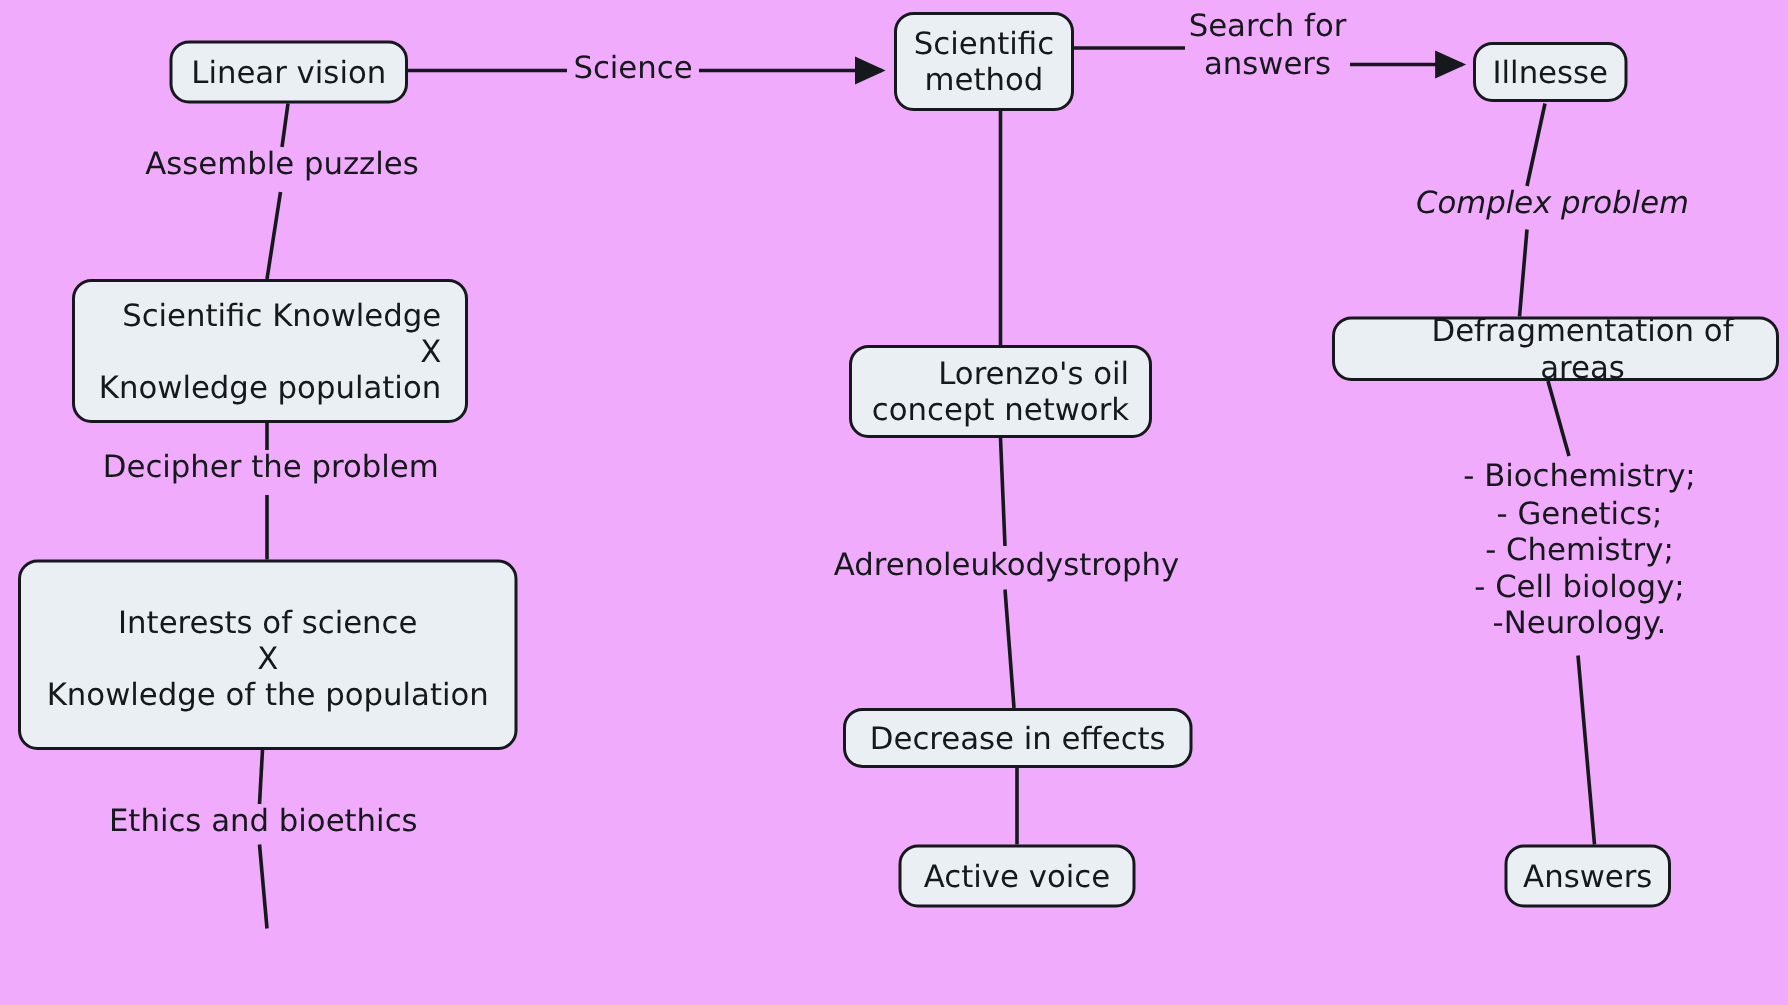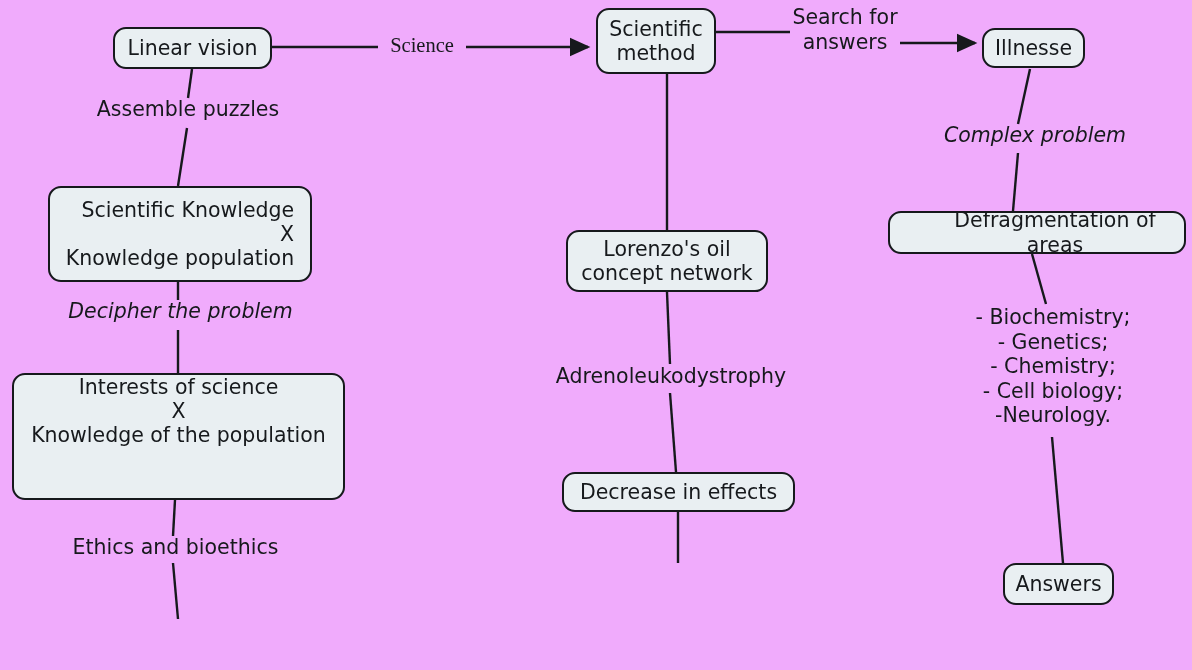--- a/index.html
+++ b/index.html
@@ -33,21 +33,21 @@
     justify-content: center;
     text-align: center;
     color: #16191c;
     font-size: 20.5px;
     line-height: 1.18;
     z-index: 2;
     white-space: pre-line;
   }
   .node.tall-pad {
     align-items: flex-start;
-    padding-top: 0;
+    padding-top: 28px;
   }
   .edge-label {
     position: absolute;
     color: #16191c;
     font-size: 20.5px;
     line-height: 1.2;
     text-align: center;
     white-space: pre-line;
     z-index: 3;
     background: transparent;
@@ -101,37 +101,38 @@
 Knowledge population</div>
 
   <div class="node tall-pad" style="left:12px; top:373px; width:333px; height:127px;">Interests of science
 X
 Knowledge of the population</div>
 
 
   <div class="node" style="left:596px; top:8px; width:120px; height:66px;">Scientific
 method</div>
 
-  <div class="node" style="left:566px; top:230px; width:202px; height:62px;">Lorenzo's oil
+  <div class="node" style="left:566px; top:230px; width:202px; height:62px;text-align:right;">Lorenzo's oil
 concept network</div>
 
   <div class="node" style="left:562px; top:472px; width:233px; height:40px;">Decrease in effects</div>
 
+  <div class="node" style="left:599px; top:563px; width:158px; height:42px;">Active voice</div>
 
   <div class="node" style="left:982px; top:28px; width:103px; height:40px;">Illnesse</div>
 
   <div class="node" style="left:888px; top:211px; width:298px; height:43px;padding-left:36px;">Defragmentation of areas</div>
 
   <div class="node" style="left:1003px; top:563px; width:111px; height:42px;">Answers</div>
 
-  <div class="edge-label" style="left:378px; top:33px; width:88px;font-family:Liberation Serif, serif;">Science</div>
+  <div class="edge-label" style="left:378px; top:33px; width:88px;">Science</div>
 
   <div class="edge-label" style="left:90px; top:97px; width:196px;">Assemble puzzles</div>
 
-  <div class="edge-label" style="left:62px; top:299px; width:237px;font-style:italic;">Decipher the problem</div>
+  <div class="edge-label" style="left:62px; top:299px; width:237px;">Decipher the problem</div>
 
   <div class="edge-label" style="left:66px; top:535px; width:219px;">Ethics and bioethics</div>
 
   <div class="edge-label" style="left:547px; top:364px; width:248px;">Adrenoleukodystrophy</div>
 
   <div class="edge-label" style="left:790px; top:5px; width:110px;">Search for
 answers</div>
 
   <div class="edge-label" style="left:940px; top:123px; width:190px;font-style:italic;">Complex problem</div>
 

